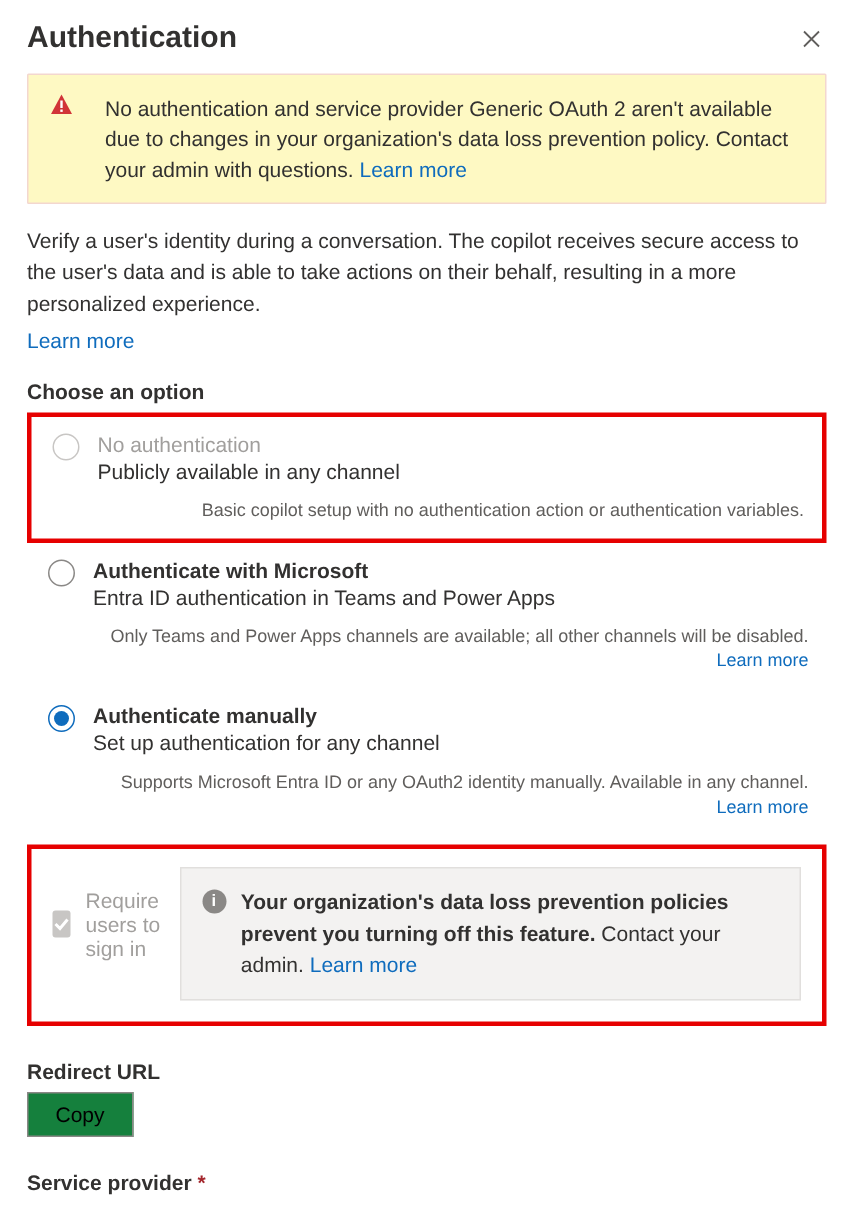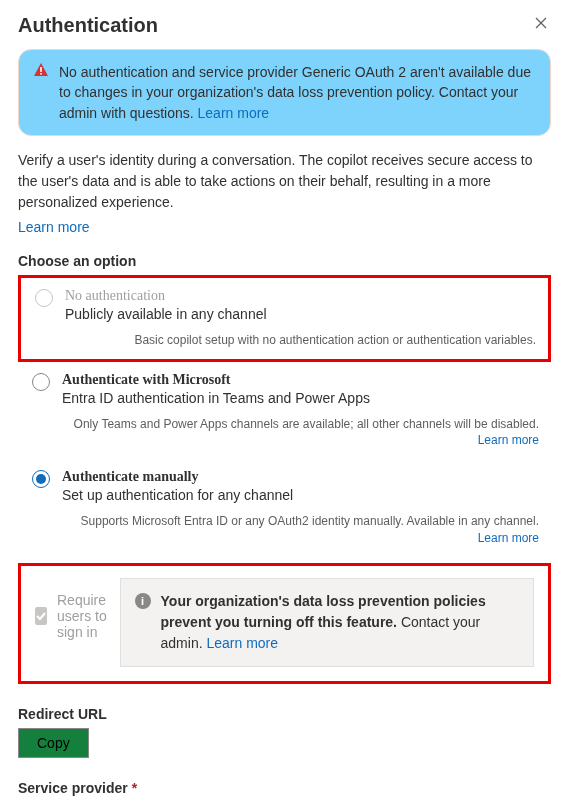--- a/index.html
+++ b/index.html
@@ -5,30 +5,30 @@
   * { box-sizing: border-box; }
   body {
     margin: 0;
     font-family: "Segoe UI", -apple-system, sans-serif;
     font-size: 14px;
     color: #323130;
     background: #ffffff;
     width: 569px;
     padding: 14px 18px 0 18px;
   }
-  .header { display: flex; justify-content: space-between; align-items: flex-start; margin-bottom: 12px; }
+  .header { display: flex; justify-content: space-between; align-items: flex-end; margin-bottom: 12px; }
   .title { font-size: 20px; font-weight: 600; }
   .close-x { font-size: 15px; color: #605e5c; cursor: pointer; padding: 2px 4px; line-height:1; }
 
   .warning-banner {
     display: flex;
-    gap: 10px;
-    background: #7dd3fc;
+    gap: 21px;
+    background: #fef9c3;
     border: 1px solid #f3d7cf;
-    border-radius: 13px;
+    border-radius: 1px;
     padding: 12px 14px;
     margin-bottom: 14px;
     line-height: 1.45;
     color: #323130;
   }
   .warn-icon svg { display:block; }
 
   .intro { line-height: 1.5; margin-bottom: 6px; }
   .link { color: #0f6cbd; text-decoration: none; cursor: pointer; }
 
@@ -45,21 +45,21 @@
     width: 18px; height: 18px; border-radius: 50%;
     border: 1px solid #8a8886; margin-top: 1px; flex-shrink:0;
     display:flex; align-items:center; justify-content:center;
   }
   .option .radio.selected { border-color: #0f6cbd; }
   .option .radio.selected::after {
     content:""; width:10px; height:10px; border-radius:50%; background:#0f6cbd;
   }
   .option .radio.disabled { border-color: #c8c6c4; }
   .opt-body { flex:1; }
-  .opt-title { font-weight: 600; font-family: Liberation Serif, serif; }
+  .opt-title { font-weight: 600; }
   .opt-title.disabled { color:#a19f9d; font-weight:400; }
   .opt-sub { margin-top: 2px; }
   .opt-fine { font-size: 12px; color: #605e5c; margin-top: 10px; line-height:1.4;text-align:right; }
 
   .signin-panel {
     padding: 12px 14px 14px 14px;
     display:flex; flex-direction:row;
   }
   .checkbox-row { display:flex; align-items:center; gap:10px; margin-bottom:12px; }
   .checkbox {

